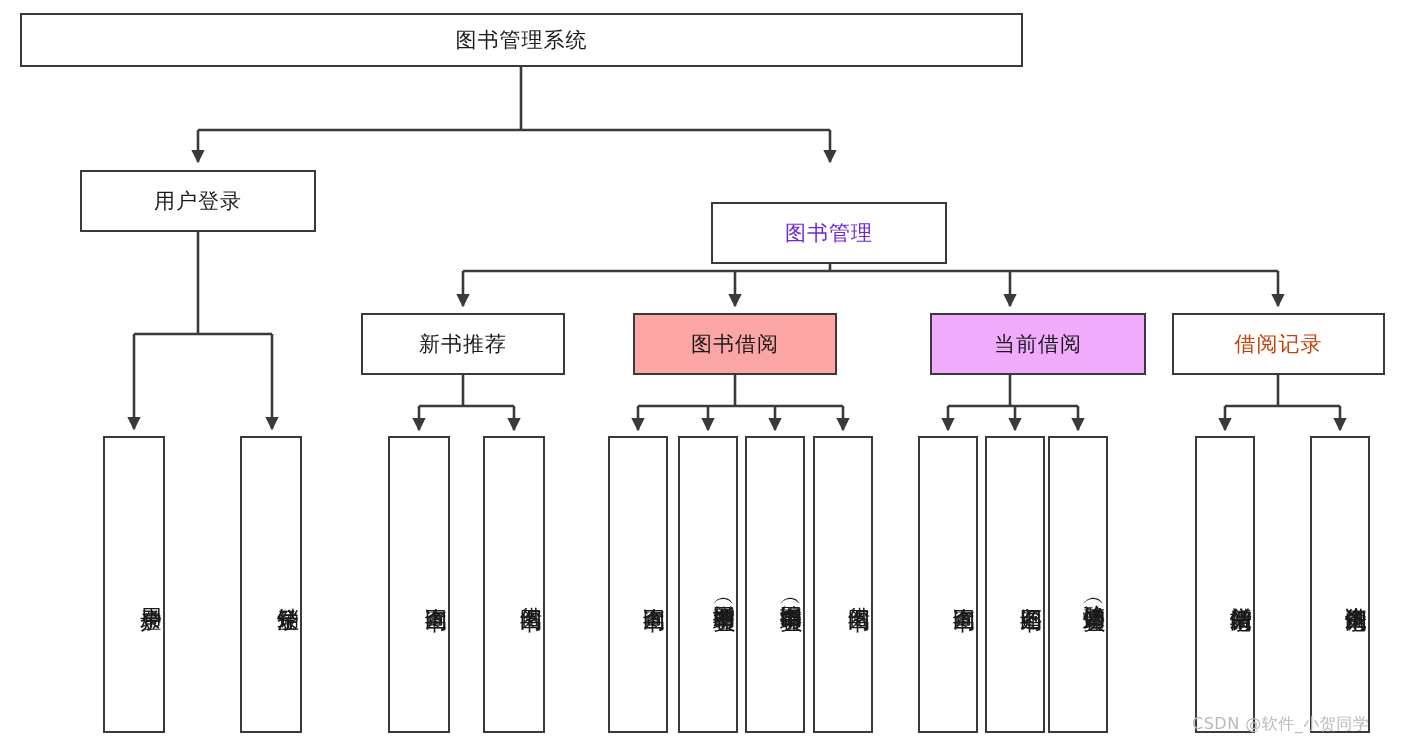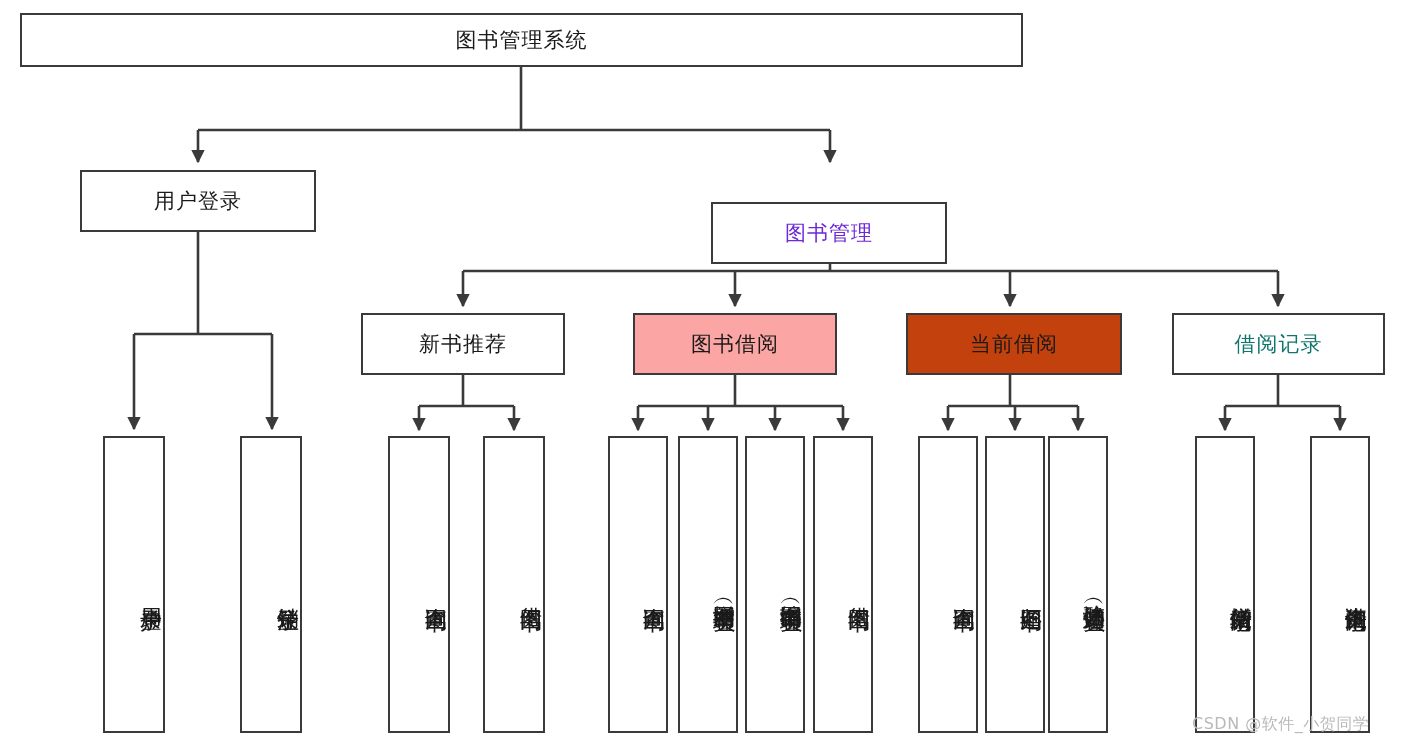--- a/index.html
+++ b/index.html
@@ -129,24 +129,24 @@
   <div class="node horiz" style="left: 711px; top: 170px; width: 236px; height: 62px; border-color: rgb(58, 58, 58); background: rgb(255, 255, 255); color: #6d28d9; margin-top: 32px;">
     <span class="label">图书管理</span>
   </div>
 
   <div class="node horiz" style="left: 361px; top: 313px; width: 204px; height: 62px; border-color: rgb(58, 58, 58); background: rgb(255, 255, 255); color: rgb(26, 26, 26); align-items: center;">
     <span class="label">新书推荐</span>
   </div>
   <div class="node horiz" style="left: 633px; top: 313px; width: 204px; height: 62px; border-color: rgb(58, 58, 58); background: #fca5a5; color: rgb(26, 26, 26);">
     <span class="label">图书借阅</span>
   </div>
-  <div class="node horiz" style="left: 906px; top: 313px; width: 216px; height: 62px; border-color: rgb(58, 58, 58); background: #c2410c; color: rgb(26, 26, 26);">
+  <div class="node horiz" style="left: 930px; top: 313px; width: 216px; height: 62px; border-color: rgb(58, 58, 58); background: #f0abfc; color: rgb(26, 26, 26);">
     <span class="label">当前借阅</span>
   </div>
-  <div class="node horiz" style="left: 1172px; top: 313px; width: 213px; height: 62px; border-color: rgb(58, 58, 58); background: rgb(255, 255, 255); color: #0f766e; justify-content: center;">
+  <div class="node horiz" style="left: 1172px; top: 313px; width: 213px; height: 62px; border-color: rgb(58, 58, 58); background: rgb(255, 255, 255); color: #c2410c; justify-content: center;">
     <span class="label">借阅记录</span>
   </div>
 
   <div class="node vert" style="left: 103px; top: 436px; width: 62px; height: 297px; border-color: rgb(58, 58, 58); background: rgb(255, 255, 255); color: rgb(26, 26, 26);">
     <span class="label">用户登录</span>
   </div>
   <div class="node vert" style="left: 240px; top: 436px; width: 62px; height: 297px; border-color: rgb(58, 58, 58); background: rgb(255, 255, 255); color: rgb(26, 26, 26);">
     <span class="label">注销登录</span>
   </div>
   <div class="node vert" style="left: 388px; top: 436px; width: 62px; height: 297px; border-color: rgb(58, 58, 58); background: rgb(255, 255, 255); color: rgb(26, 26, 26);">

